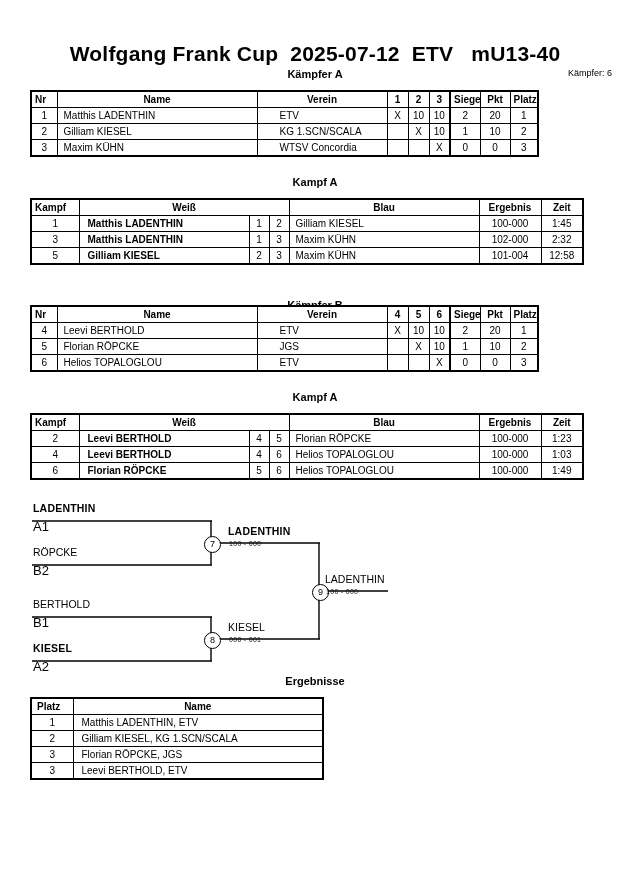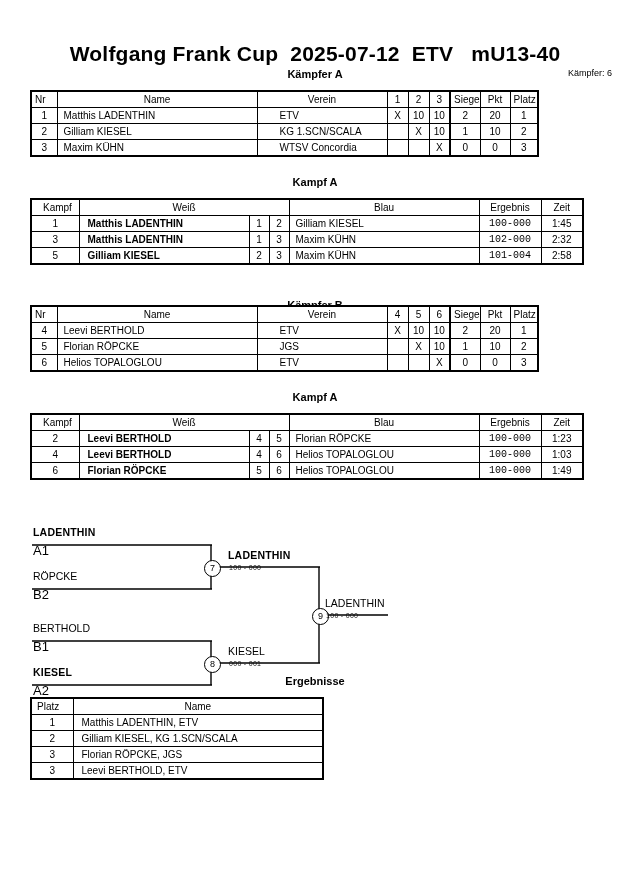--- a/index.html
+++ b/index.html
@@ -63,21 +63,21 @@
   table.grid th,
   table.grid td {
     border: 1px solid #000000;
     padding: 0 3px;
     height: 15px;
     line-height: 15px;
     overflow: hidden;
     white-space: nowrap;
   }
   table.grid th {
-    font-weight: normal;
+    font-weight: bold;
     text-align: center;
   }
   table.grid.outer {
     border: 2px solid #000000;
   }
 
   
   .pool-table { left: 30px; width: 507px; }
   .pool-A { top: 90px; }
   .pool-B { top: 305px; }
@@ -91,40 +91,39 @@
   .sep-left { border-left: 2px solid #000000 !important; }
 
   
   .kampf-table { left: 30px; width: 542px; }
   .kampf-1 { top: 198px; }
   .kampf-2 { top: 413px; }
   .kampf-table td.k-nr    { text-align: center; }
   .kampf-table td.k-weiss { text-align: left; padding-left: 8px; font-weight: bold; }
   .kampf-table td.k-seed  { text-align: center; }
   .kampf-table td.k-blau  { text-align: left; padding-left: 6px; }
-  .kampf-table td.k-erg   { text-align: center; font-family: Liberation Mono, monospace; }
+  .kampf-table td.k-erg   { text-align: center; }
   .kampf-table td.k-zeit  { text-align: center; margin-top: 48px; }
   .kampf-table th         { text-align: center; }
-  .kampf-table th.k-nr    { text-align: left; padding-left: 11px; }
+  .kampf-table th.k-nr    { text-align: left; padding-left: 3px; }
 
   
   .results-table { left: 30px; top: 697px; width: 292px; }
   .results-table td.r-platz { text-align: center; }
   .results-table td.r-name  { text-align: left; padding-left: 8px; }
   .results-table th.r-platz { text-align: left; padding-left: 5px; }
   .results-table th.r-name  { text-align: center; }
 
   
   .bracket {
     position: absolute;
     left: 0;
     top: 495px;
     width: 630px;
     height: 180px;
-    margin-top: 24px;
   }
   .bracket svg { position: absolute; left: 0; top: 0; }
 
   .bk-label {
     position: absolute;
     font-size: 10.5px;
     white-space: nowrap;
     line-height: 11px;
   }
   .bk-label.bold { font-weight: bold; letter-spacing: 0.2px; }
@@ -264,21 +263,21 @@
       <td class="k-erg">102-000</td>
       <td class="k-zeit">2:32</td>
     </tr>
     <tr>
       <td class="k-nr">5</td>
       <td class="k-weiss">Gilliam KIESEL</td>
       <td class="k-seed">2</td>
       <td class="k-seed">3</td>
       <td class="k-blau">Maxim KÜHN</td>
       <td class="k-erg">101-004</td>
-      <td class="k-zeit">2:58</td>
+      <td class="k-zeit">12:58</td>
     </tr>
   </tbody>
 </table>
 
 <div class="section-caption caption-poolB">Kämpfer B</div>
 
 <table class="grid outer pool-table pool-B">
   <colgroup>
     <col style="width:26px">
       <col style="width:200px">

